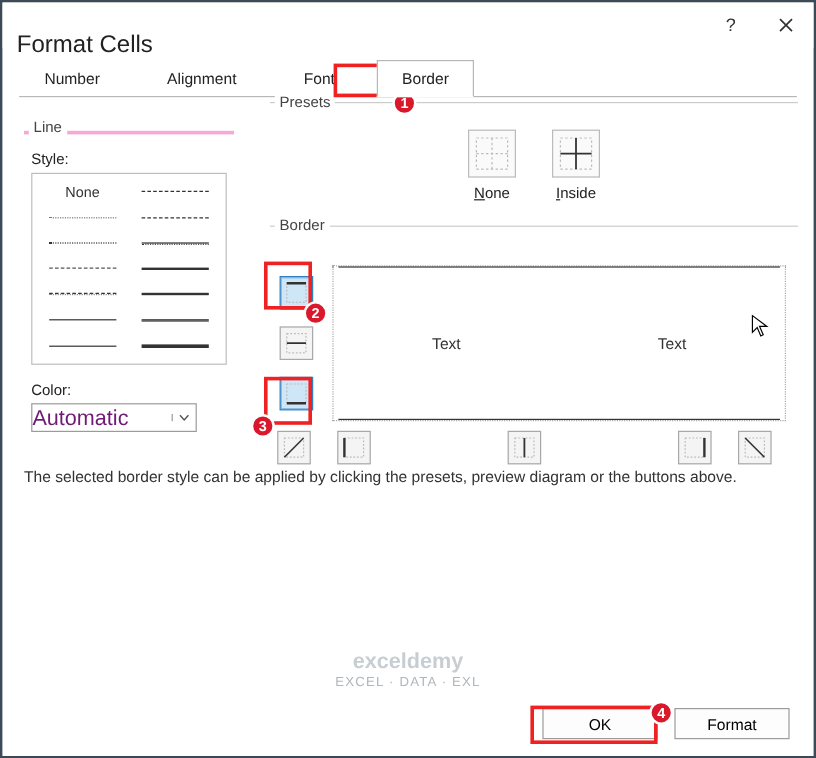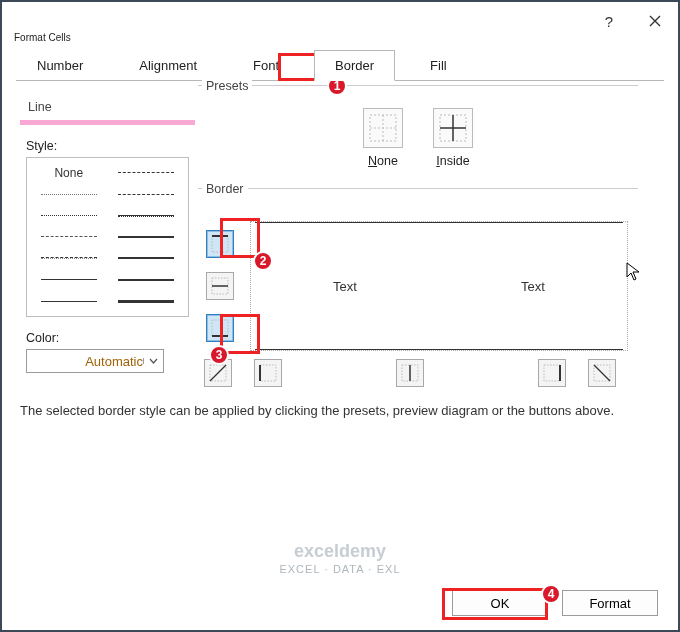--- a/index.html
+++ b/index.html
@@ -1,36 +1,36 @@
 <!DOCTYPE html>
 <html><head>
 <meta charset="utf-8">
 <style>
   * { box-sizing: border-box; font-family: "Segoe UI", Arial, sans-serif; }
   body { margin: 0; background: #fff; width: 680px; height: 632px; position: relative; border: 2px solid #3b4a56; }
   .titlebar { height: 38px; background: #fff; display: flex; align-items: center; padding: 0 0 0 12px; }
-  .title { font-size: 10px; color: #222; margin-top: 32px; }
+  .title { font-size: 20px; color: #222; margin-top: 32px; }
   .titlebar-spacer { flex: 1; }
   .titlebar-btn { width: 46px; height: 38px; display: flex; align-items: center; justify-content: center; color: #333; font-size: 15px; cursor: pointer; }
   .tabs { display: flex; padding: 10px 14px 0 14px; gap: 14px; }
   .tab { padding: 7px 20px; font-size: 13px; color: #222; cursor: pointer; border: 1px solid transparent; position: relative; }
   .tab.active { border: 1px solid #b7b7b7; border-bottom: 1px solid #fff; background: #fff; z-index: 2; }
   .tabline { border-top: 1px solid #b7b7b7; margin: -1px 14px 0 14px; }
   .content { padding: 6px 18px 0 18px; position: relative; }
   .fieldset-label { font-size: 12.5px; color: #444; display: inline-block; background: #fff; position: relative; top: 10px; left: 4px; padding: 0 4px; }
-  .line-box { border-top: 5px solid #f9a8d4; width: 175px; margin-top: 15px; padding: 14px 6px 6px 6px; }
+  .line-box { border-top: 3px solid #f9a8d4; width: 175px; margin-top: 4px; padding: 14px 6px 6px 6px; }
   .style-label { font-size: 12.5px; color: #222; margin-bottom: 4px; }
   .style-grid { border: 1px solid #bdbdbd; background: #fff; height: 160px; padding: 4px 6px; display: grid; grid-template-columns: 1fr 1fr; grid-template-rows: repeat(7, 1fr); column-gap: 6px; }
   .style-cell { display: flex; align-items: center; justify-content: center; font-size: 12px; color: #333; cursor: pointer; }
   .line-sample { width: 56px; height: 0; }
   .color-label { font-size: 12.5px; color: #222; margin-top: 14px; margin-bottom: 4px; }
   .color-select { display: flex; align-items: center; border: 1px solid #9b9b9b; height: 24px; width: 138px; background: #fff; cursor: pointer; }
-  .color-text { flex: 1; text-align: right; font-size: 13px; color: #a16207; }
+  .color-text { flex: 1; text-align: left; font-size: 18px; color: #701a75; }
   .color-caret { width: 20px; border-left: 1px solid #9b9b9b; display: flex; align-items: center; justify-content: center; }
-  .right-area { position: absolute; left: 196px; top: 4px; width: 440px; }
+  .right-area { position: absolute; left: 223px; top: 4px; width: 440px; }
   .presets-box { border-top: 1px solid #ccc; margin-top: 0; padding: 14px 0 6px 0; }
   .group-label { font-size: 12.5px; color: #444; display: inline-block; background: #fff; position: relative; top: -24px; left: 4px; padding: 0 4px; }
   .presets-row { display: flex; gap: 30px; justify-content: center; margin-top: -10px; }
   .preset-item { display: flex; flex-direction: column; align-items: center; gap: 6px; cursor: pointer; }
   .preset-icon { width: 40px; height: 40px; border: 1px solid #bbb; background: #fafafa; position: relative; }
   .preset-label { font-size: 12.5px; color: #222; }
   .preset-label u { text-decoration: underline; }
   .border-box { border-top: 1px solid #ccc; margin-top: 14px; padding: 14px 0 6px 0; position: relative; }
   .border-preview-wrap { display: flex; gap: 8px; align-items: center; }
   .side-col { display: flex; flex-direction: column; gap: 14px; align-items: center; width: 44px; }
@@ -61,21 +61,20 @@
         <path d="M1 1 L11 11 M11 1 L1 11" stroke="#333" stroke-width="1.4"></path>
       </svg>
   </div>
 </div>
 
 <div class="tabs">
   <div class="tab">Number</div>
   <div class="tab">Alignment</div>
   <div class="tab">Font</div>
   <div class="tab active">Border</div>
-  <div class="tab">Fill</div>
 </div>
 <div class="tabline"></div>
 
 <div class="content">
   <span class="fieldset-label">Line</span>
   <div class="line-box">
     <div class="style-label">Style:</div>
     <div class="style-grid">
       <div class="style-cell">None</div>
       <div class="style-cell">

